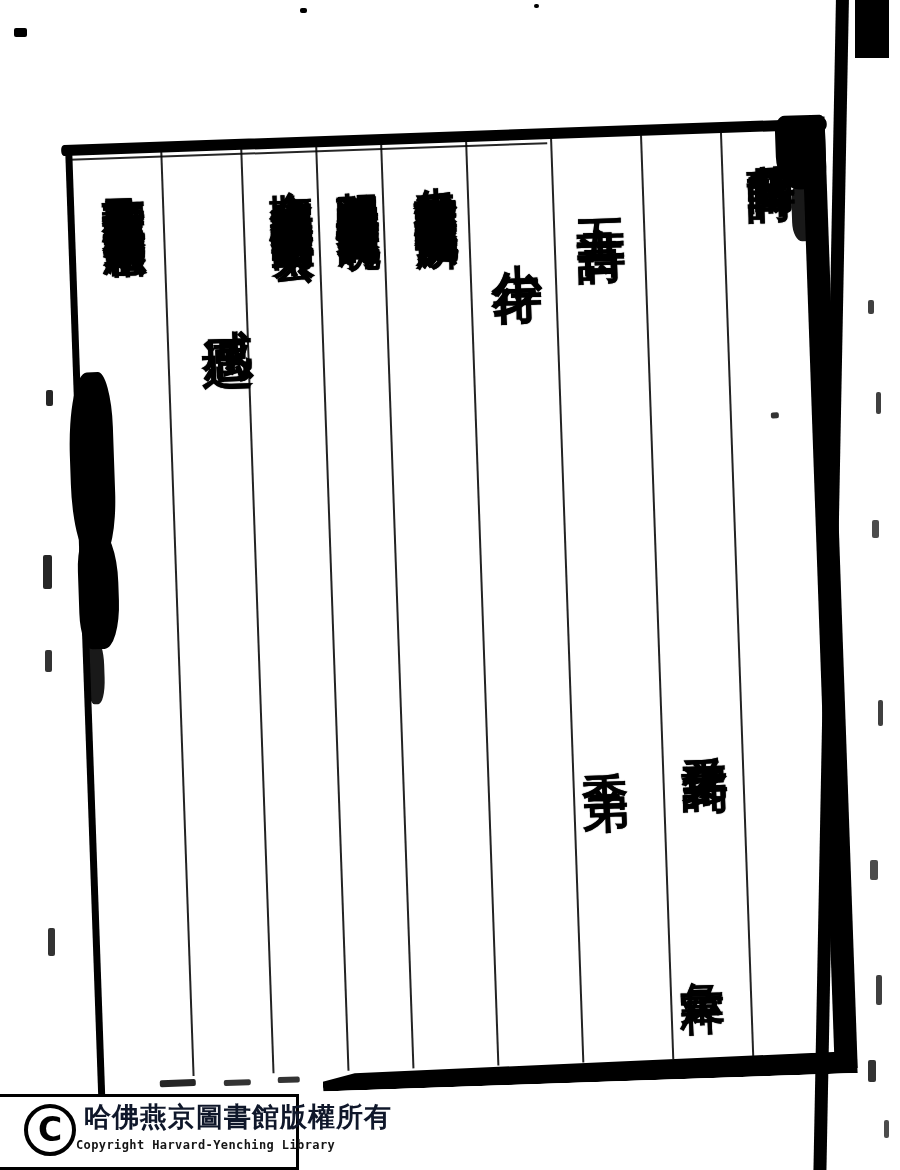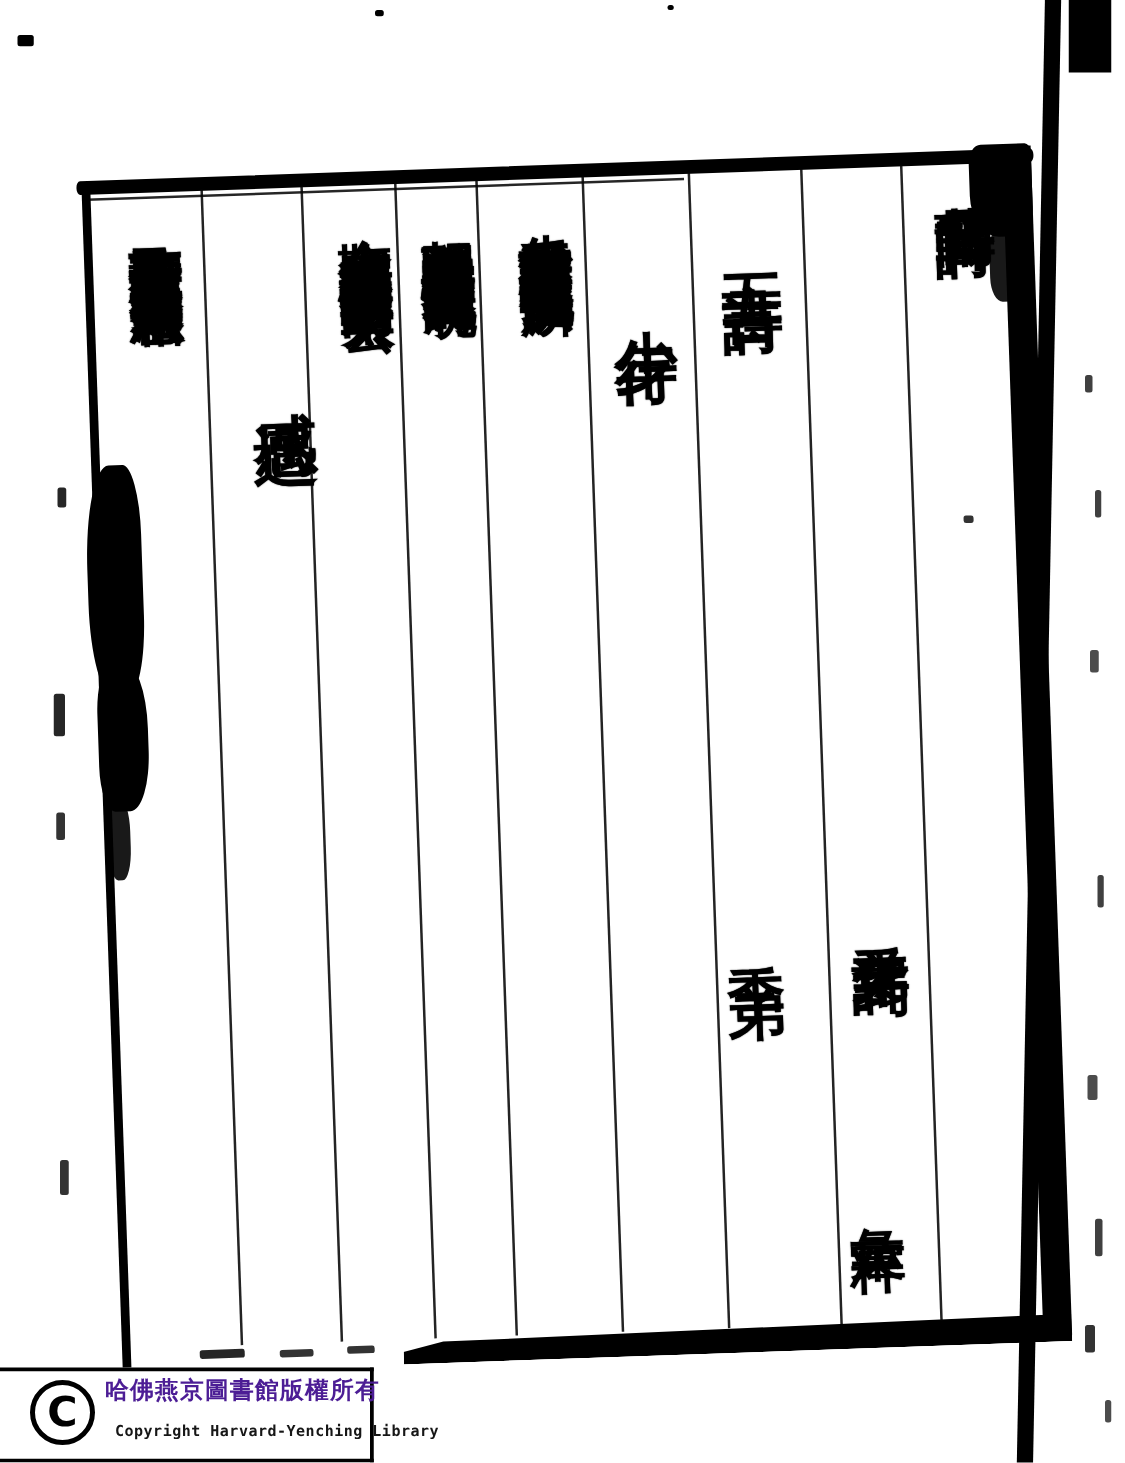--- a/index.html
+++ b/index.html
@@ -26,24 +26,24 @@
   .blob{position:absolute;background:#000;}
   
   #stamp-box{position:absolute;left:-10px;top:1094px;width:306px;height:70px;
              background:#fff;border-top:3px solid #000;border-right:3px solid #000;
              border-bottom:3px solid #000;}
   #c-circle{position:absolute;left:24px;top:1104px;width:44px;height:44px;
             border:4px solid #000;border-radius:50%;display:flex;
             align-items:center;justify-content:center;}
   #c-letter{font-family:"DejaVu Sans",sans-serif;font-size:33px;font-weight:700;
             color:#000;line-height:1;margin-top:-2px;}
-  #stamp-cn{position:absolute;left:84px;top:1099px;font-size:19px;color:#4c1d95;
+  #stamp-cn{position:absolute;left:84px;top:1099px;font-size:27px;color:#0f172a;
             font-weight:600;letter-spacing:1px;white-space:nowrap;
             font-family:"Liberation Serif","DejaVu Serif",serif;}
-  #stamp-en{position:absolute;left:92px;top:1138px;font-size:12px;font-weight:700;
+  #stamp-en{position:absolute;left:76px;top:1138px;font-size:12px;font-weight:700;
             color:#161616;letter-spacing:.4px;white-space:nowrap;
             font-family:"DejaVu Sans Mono","Liberation Mono",monospace;}
   
   #gutter-bar{position:absolute;left:836px;top:-4px;width:13px;height:1178px;
               background:#000;transform:rotate(1.1deg);transform-origin:top center;}
 </style>
 </head>
 <body>
 
 <div id="frame">

